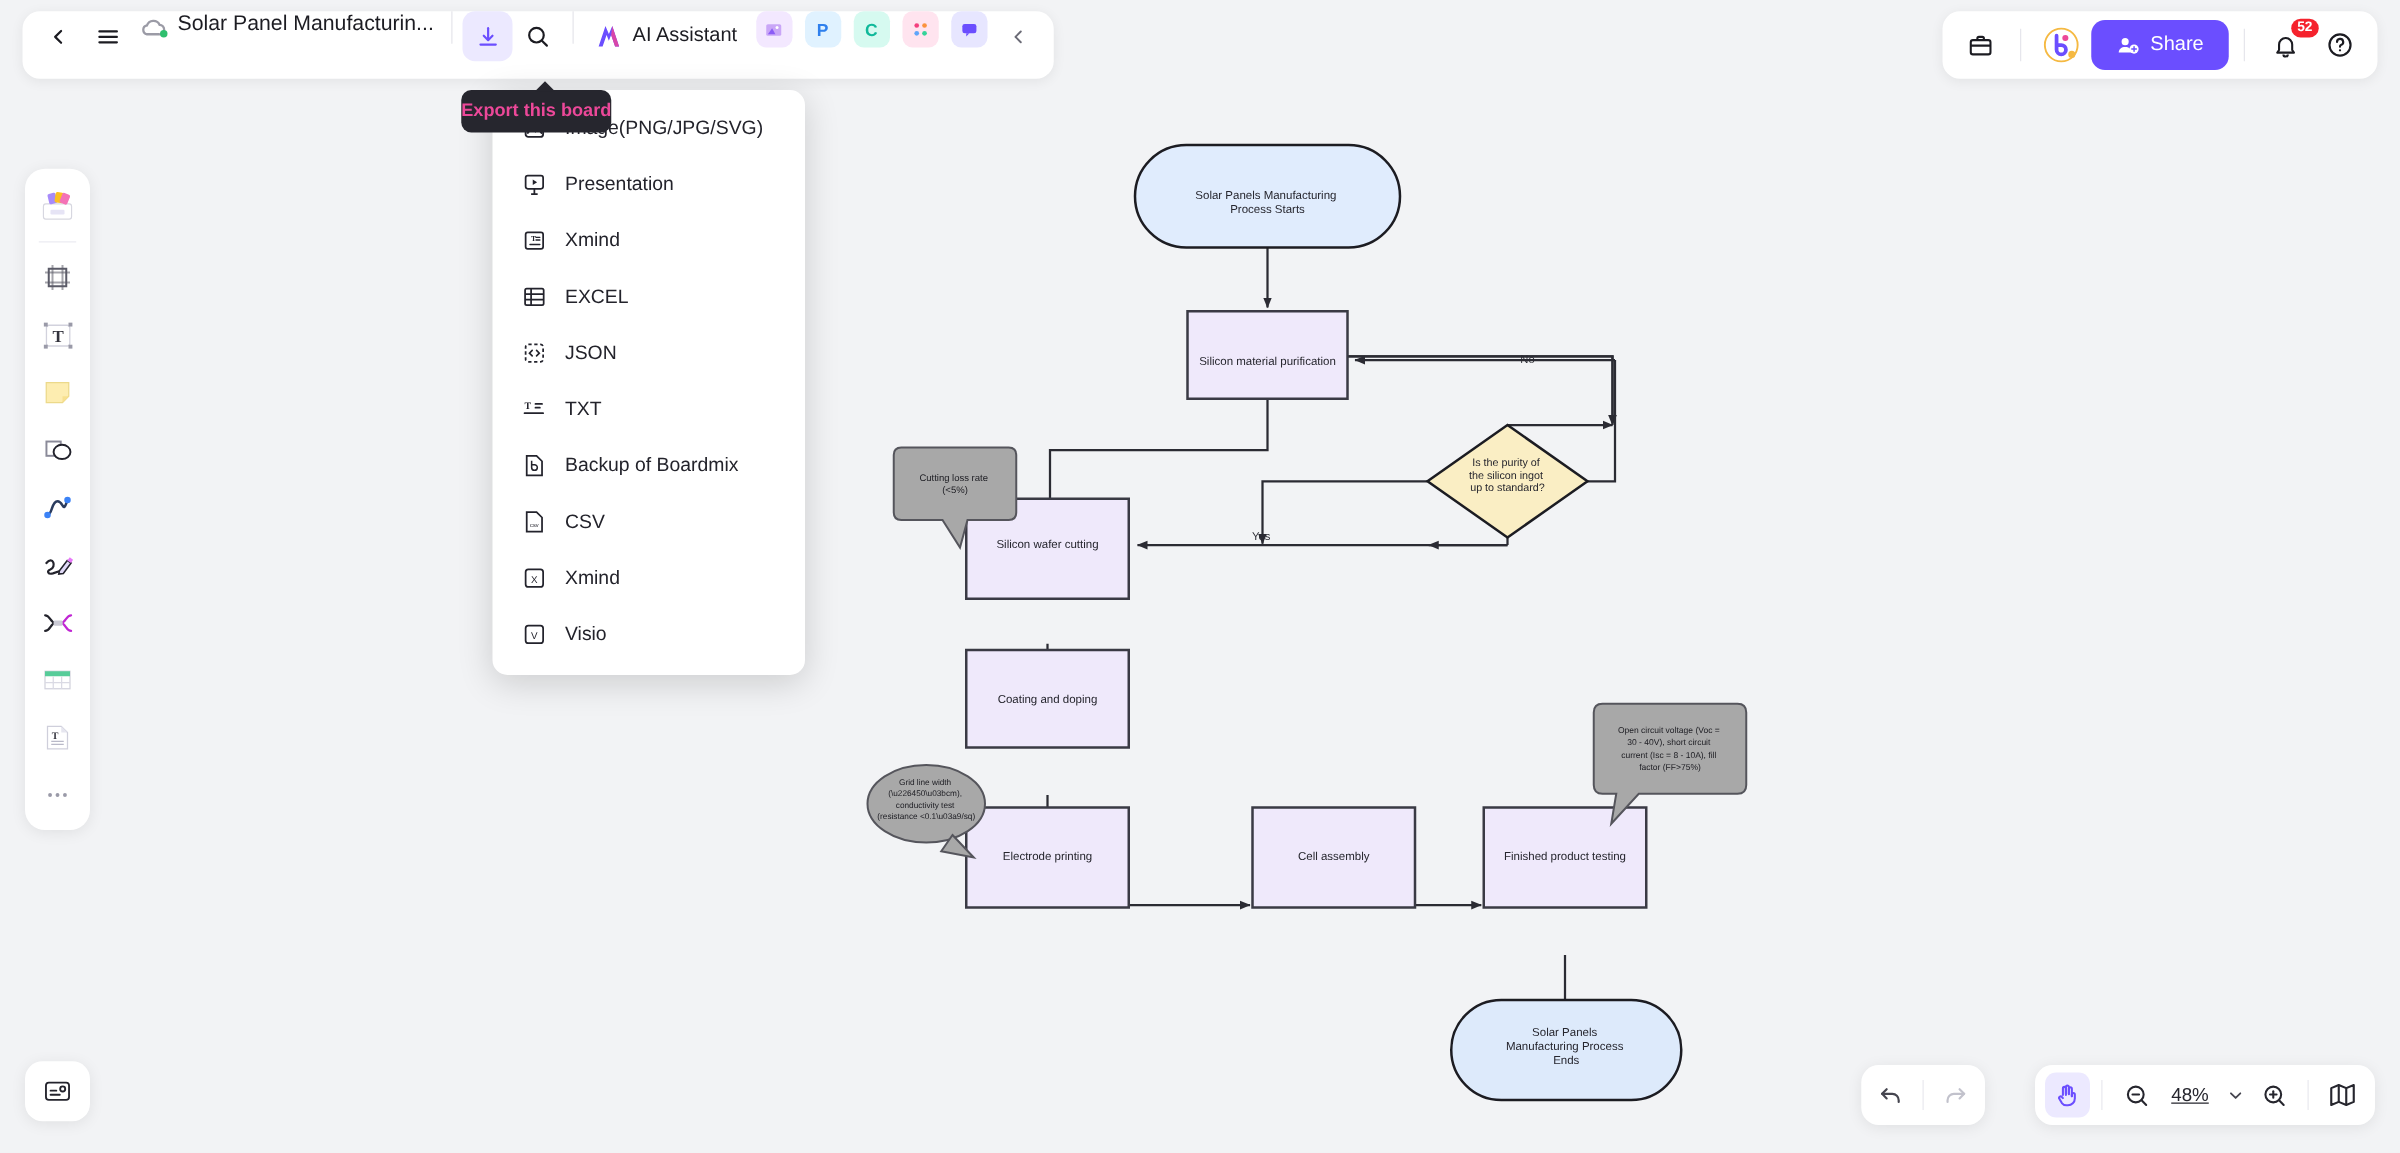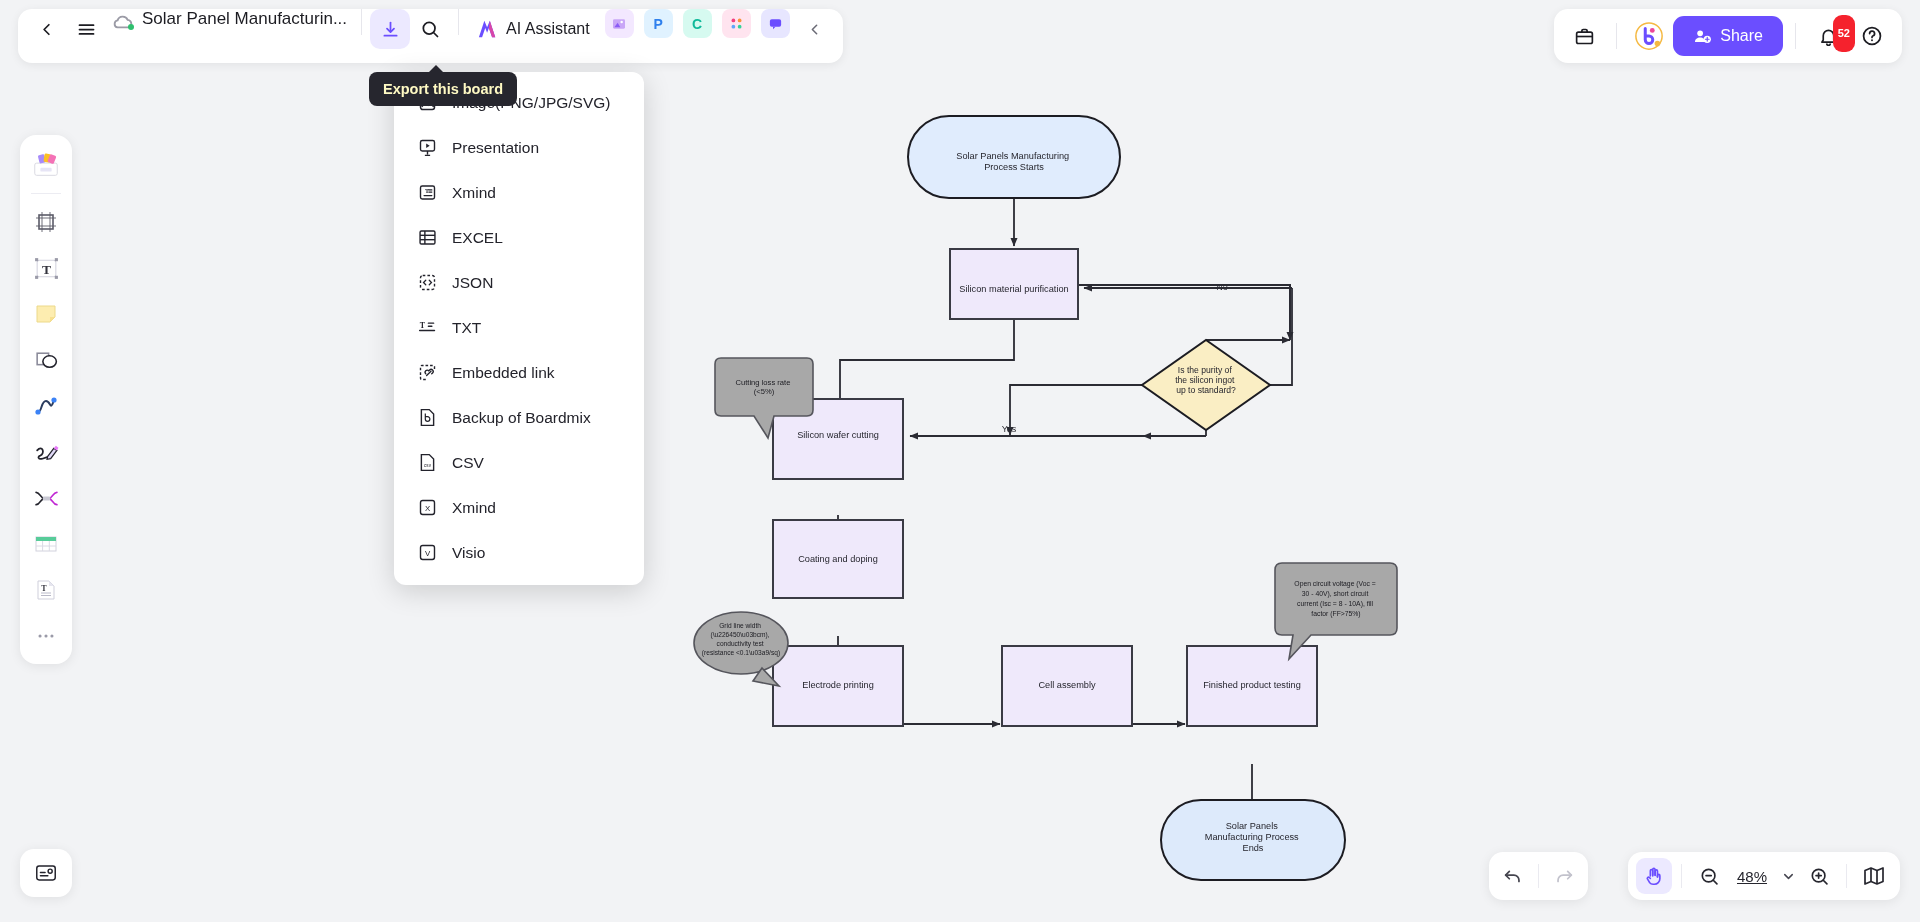--- a/index.html
+++ b/index.html
@@ -30,21 +30,21 @@
     font-weight:bold; cursor:pointer; }
 
   
   .topright{ position:absolute; right:18px; top:9px; height:54px; background:#fff;
     border-radius:14px; display:flex; align-items:center; padding:0 10px; gap:4px;
     box-shadow:0 2px 10px rgba(0,0,0,.07); z-index:40; }
   .share-btn{ background:#6B4EFF; color:#fff; border:none; height:40px; padding:0 20px;
     border-radius:11px; font-size:16px; display:flex; align-items:center; gap:8px;
     cursor:pointer; font-family:inherit;justify-content:flex-end; }
   .badge{ position:absolute; top:-1px; right:-7px; background:#f5222d; color:#fff;
-    font-size:11px; border-radius:9px; padding:12px 5px; line-height:13px;
+    font-size:11px; border-radius:9px; padding:1px 5px; line-height:13px;
     font-weight:bold; }
 
   
   .toolrail{ position:absolute; left:20px; top:135px; width:52px; background:#fff;
     border-radius:16px; padding:10px 0 8px; display:flex; flex-direction:column;
     align-items:center; gap:6px; box-shadow:0 2px 12px rgba(0,0,0,.08); z-index:30; }
   .tool{ width:40px; height:40px; border-radius:10px; display:flex; align-items:center;
      justify-content:center; cursor:pointer; }
   .rail-div{ width:30px; height:1px; background:#ececf2; margin:2px 0; }
   .bottomleft{ position:absolute; left:20px; bottom:25px; width:52px; height:48px;
@@ -52,22 +52,22 @@
     justify-content:center; box-shadow:0 2px 12px rgba(0,0,0,.08); cursor:pointer; z-index:30;}
 
   
   .export-menu{ position:absolute; left:394px; top:72px; width:250px; background:#fff;
     border-radius:12px; box-shadow:0 6px 28px rgba(0,0,0,.16); padding:8px 0 10px;
     z-index:60; }
   .emi{ display:flex; align-items:center; gap:14px; height:45px; padding:0 22px;
     font-size:15.5px; color:#23232b; cursor:pointer; }
   .emi .gl{ width:22px; height:22px; flex:0 0 22px; display:flex;
     align-items:center; justify-content:center; }
-  .tooltip{ position:absolute; left:369px; top:72px; background:#26262e; color:#fef9c3;
-    font-size:14.5px; font-weight:bold; padding:9px 14px; border-radius:8px;
+  .tooltip{ position:absolute; left:369px; top:72px; background:#26262e; color:#ec4899;
+    font-size:14.5px; font-weight:bold; padding:9px 0; border-radius:8px;
     z-index:70; white-space:nowrap; }
   .tooltip:after{ content:""; position:absolute; top:-7px; left:59px; width:0;height:0;
     border-left:8px solid transparent; border-right:8px solid transparent;
     border-bottom:8px solid #26262e; }
 
   
   .undo-grp{ position:absolute; right:332px; bottom:22px; height:48px; background:#fff;
     border-radius:14px; display:flex; align-items:center; padding:0 6px;
     box-shadow:0 2px 12px rgba(0,0,0,.08); z-index:30; }
   .zoom-grp{ position:absolute; right:20px; bottom:22px; height:48px; background:#fff;
@@ -489,29 +489,20 @@
         <svg width="21" height="21" viewBox="0 0 24 24" fill="none" stroke="#23232c" stroke-width="1.6">
           <text x="3" y="12" font-size="9" font-weight="bold" fill="#23232c" stroke="none" font-family="Liberation Serif, serif">T</text>
           <path d="M13 7h6M13 10.5h4M3 15.5h17" stroke-width="1.6" stroke-linecap="round"></path>
           </svg>
         </span>
       <span>TXT</span>
     </div>
     <div class="emi">
       <span class="gl">
         <svg width="21" height="21" viewBox="0 0 24 24" fill="none" stroke="#23232c" stroke-width="1.6">
-          <path d="M20 8V5.5A1.5 1.5 0 0 0 18.5 4H5.5A1.5 1.5 0 0 0 4 5.5v13A1.5 1.5 0 0 0 5.5 20H12" stroke-dasharray="3 2.2"></path>
-          <path d="M11 15.5l5-5M10 13.5a2.4 2.4 0 0 1 3.4-3.4l1-1a2.4 2.4 0 0 1 3.4 3.4l-1 1" stroke-width="1.5" stroke-linecap="round"></path>
-          </svg>
-        </span>
-      <span>Embedded link</span>
-    </div>
-    <div class="emi">
-      <span class="gl">
-        <svg width="21" height="21" viewBox="0 0 24 24" fill="none" stroke="#23232c" stroke-width="1.6">
           <path d="M5 3h9l5 5v13H5z"></path>
           <path d="M9.5 7.5v6.2a2.6 2.6 0 1 0 2.6-2.6H9.5" stroke-width="1.4"></path>
           </svg>
         </span>
       <span>Backup of Boardmix</span>
     </div>
     <div class="emi">
       <span class="gl">
         <svg width="21" height="21" viewBox="0 0 24 24" fill="none" stroke="#23232c" stroke-width="1.6">
           <path d="M5 3h9l5 5v13H5z"></path>

